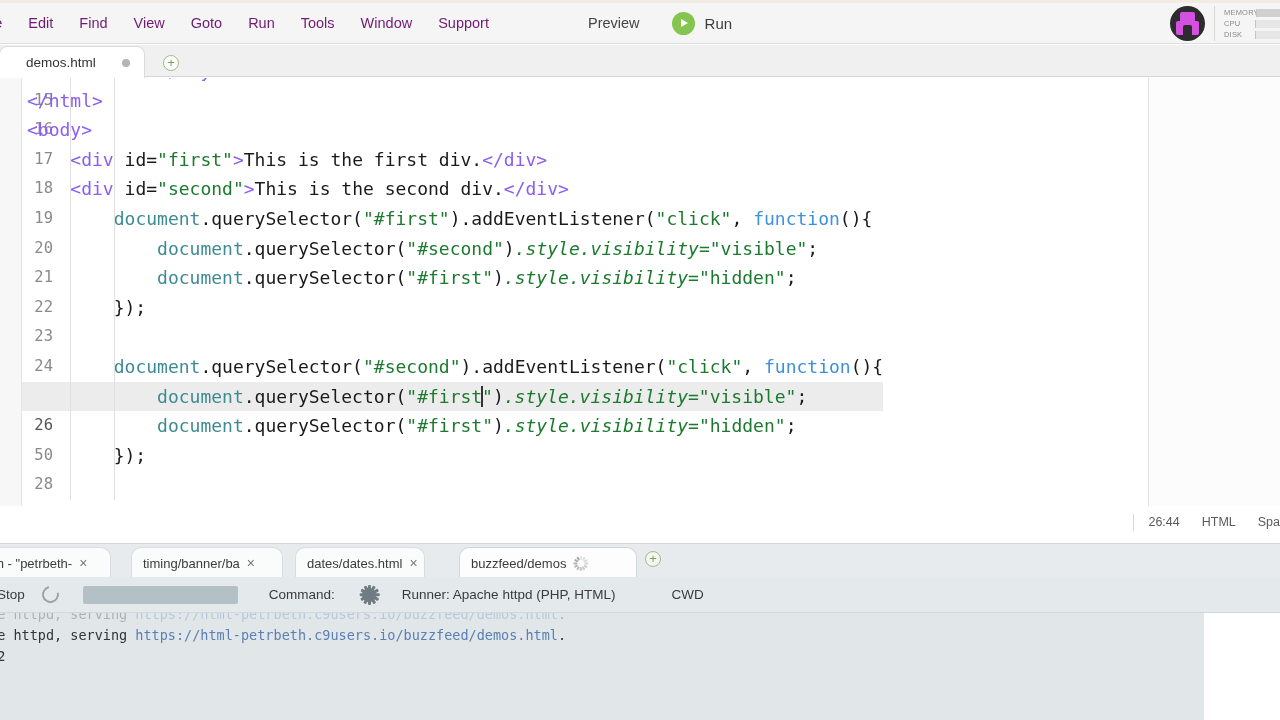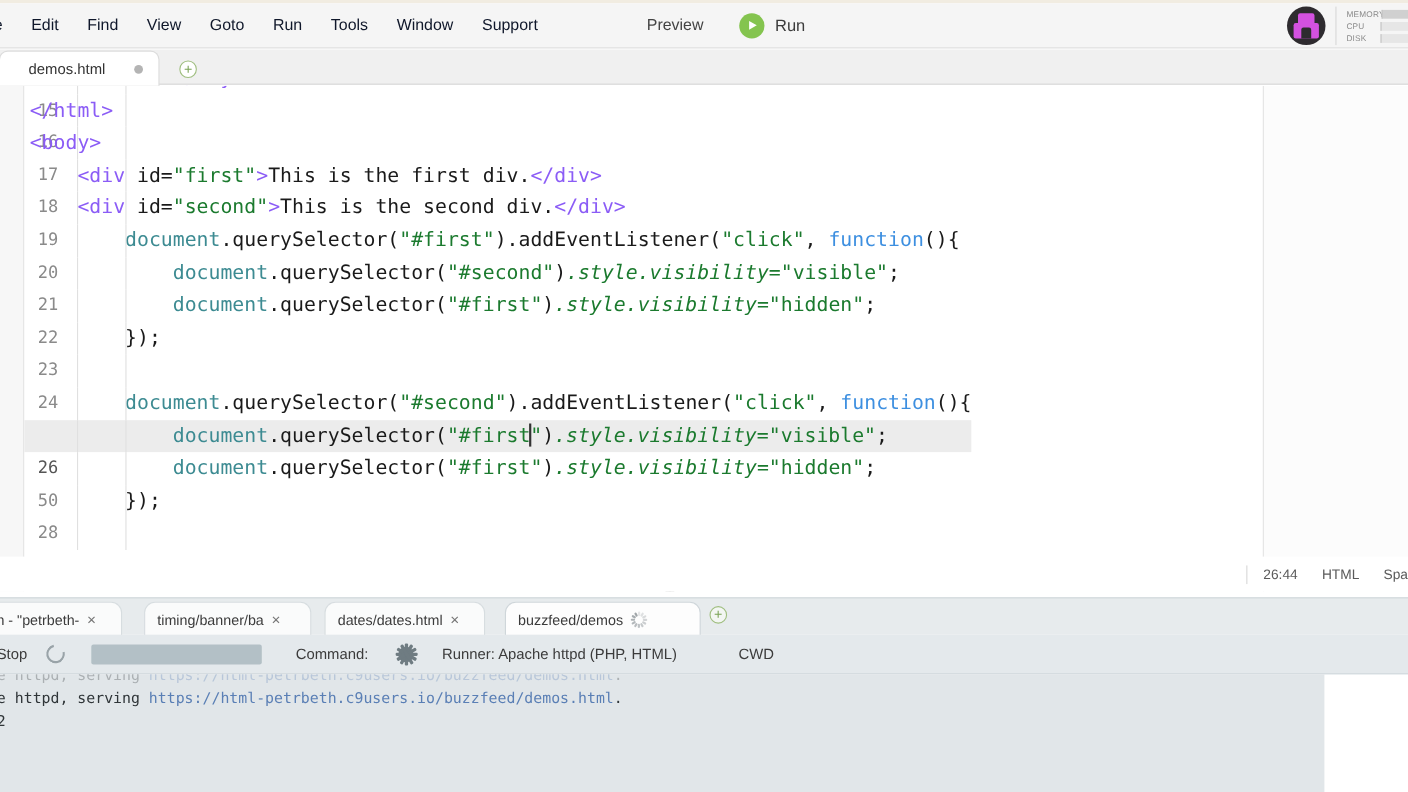--- a/index.html
+++ b/index.html
@@ -19,21 +19,21 @@
 
   
   .menubar {
     position: absolute; top: 3px; left: 0; width: 1280px; height: 41px;
     background: #f5f5f5;
     border-bottom: 1px solid #dedede;
     display: flex; align-items: center;
   }
   .menu-items { display: flex; align-items: center; margin-left: -22px; }
   .menu-item {
-    font-size: 14.5px; color: #0f172a; padding: 4px 13px; cursor: default;
+    font-size: 14.5px; color: #701a75; padding: 4px 13px; cursor: default;
     white-space: nowrap;
   }
 
   .preview-btn {
     font-size: 14.5px; color: #444; margin-left: 76px; padding: 4px 10px;
     white-space: nowrap; cursor: default;
   }
   .run-group {
     display: flex; align-items: center; margin-left: 22px; cursor: default;
   }
@@ -393,21 +393,21 @@
 
   <div class="btabbar">
       <div class="btab" style="left: -28px; width: 138px;">
         <span class="btab-name">ash - "petrbeth-</span>
         <span class="btab-x">×</span>
       </div>
       <div class="btab" style="left: 132px; width: 150px;">
         <span class="btab-name">timing/banner/ba</span>
         <span class="btab-x">×</span>
       </div>
-      <div class="btab" style="left: 296px; width: 144px;">
+      <div class="btab" style="left: 296px; width: 128px;">
         <span class="btab-name">dates/dates.html</span>
         <span class="btab-x">×</span>
       </div>
       <div class="btab active" style="left: 460px; width: 176px;">
         <span class="btab-name">buzzfeed/demos</span>
         <span class="spinner">
           <i style="transform: rotate(0deg); opacity: 0.25;"></i>
           <i style="transform: rotate(30deg); opacity: 0.31;"></i>
           <i style="transform: rotate(60deg); opacity: 0.38;"></i>
           <i style="transform: rotate(90deg); opacity: 0.44;"></i>

